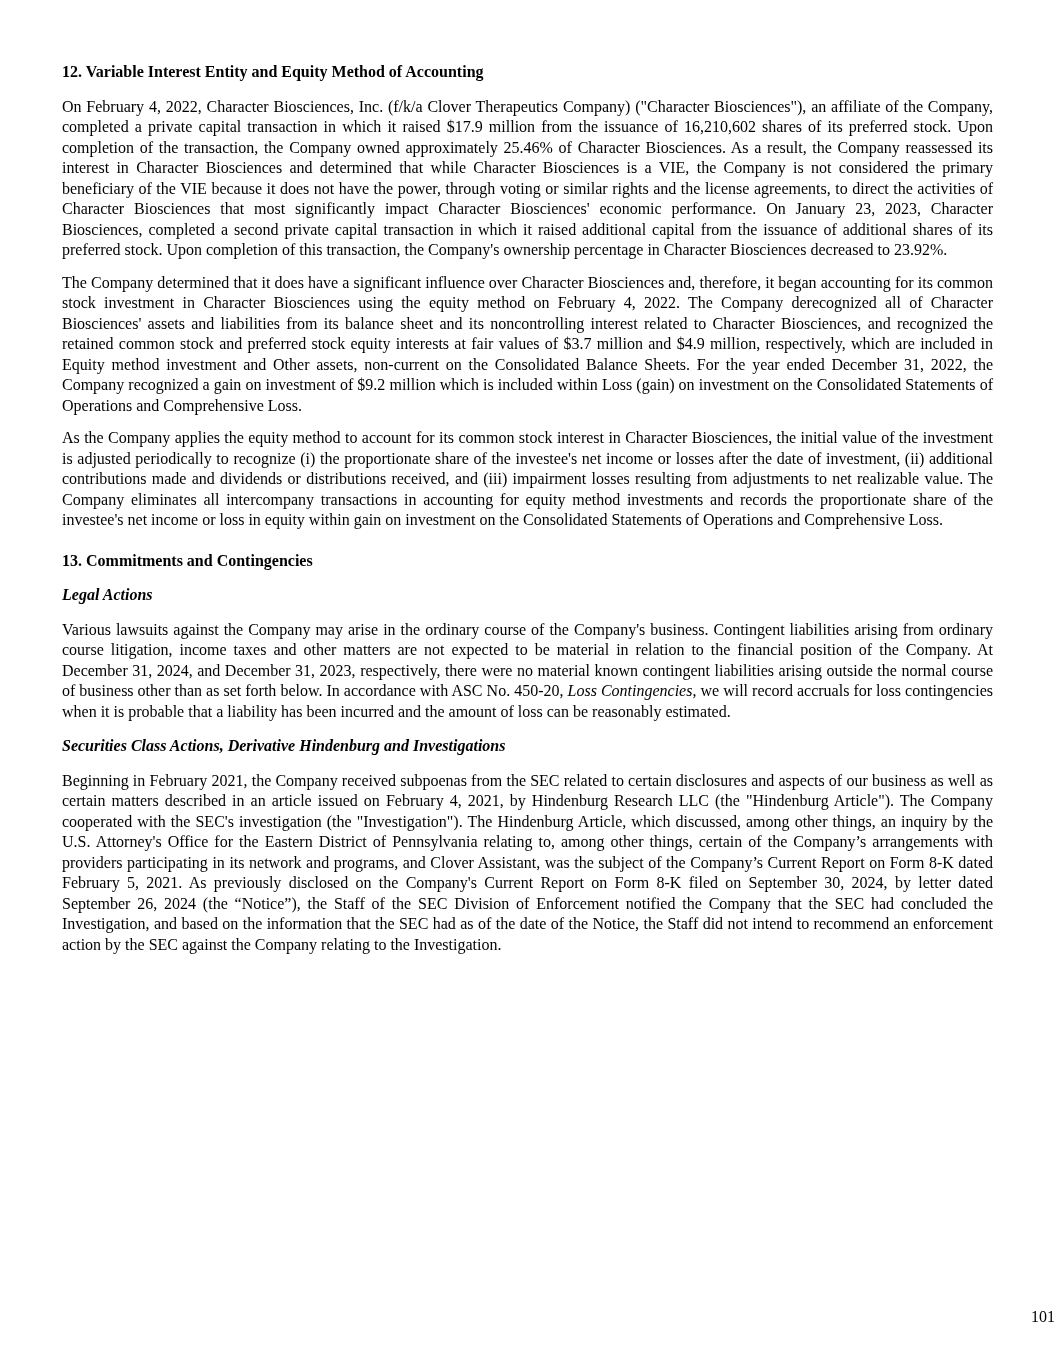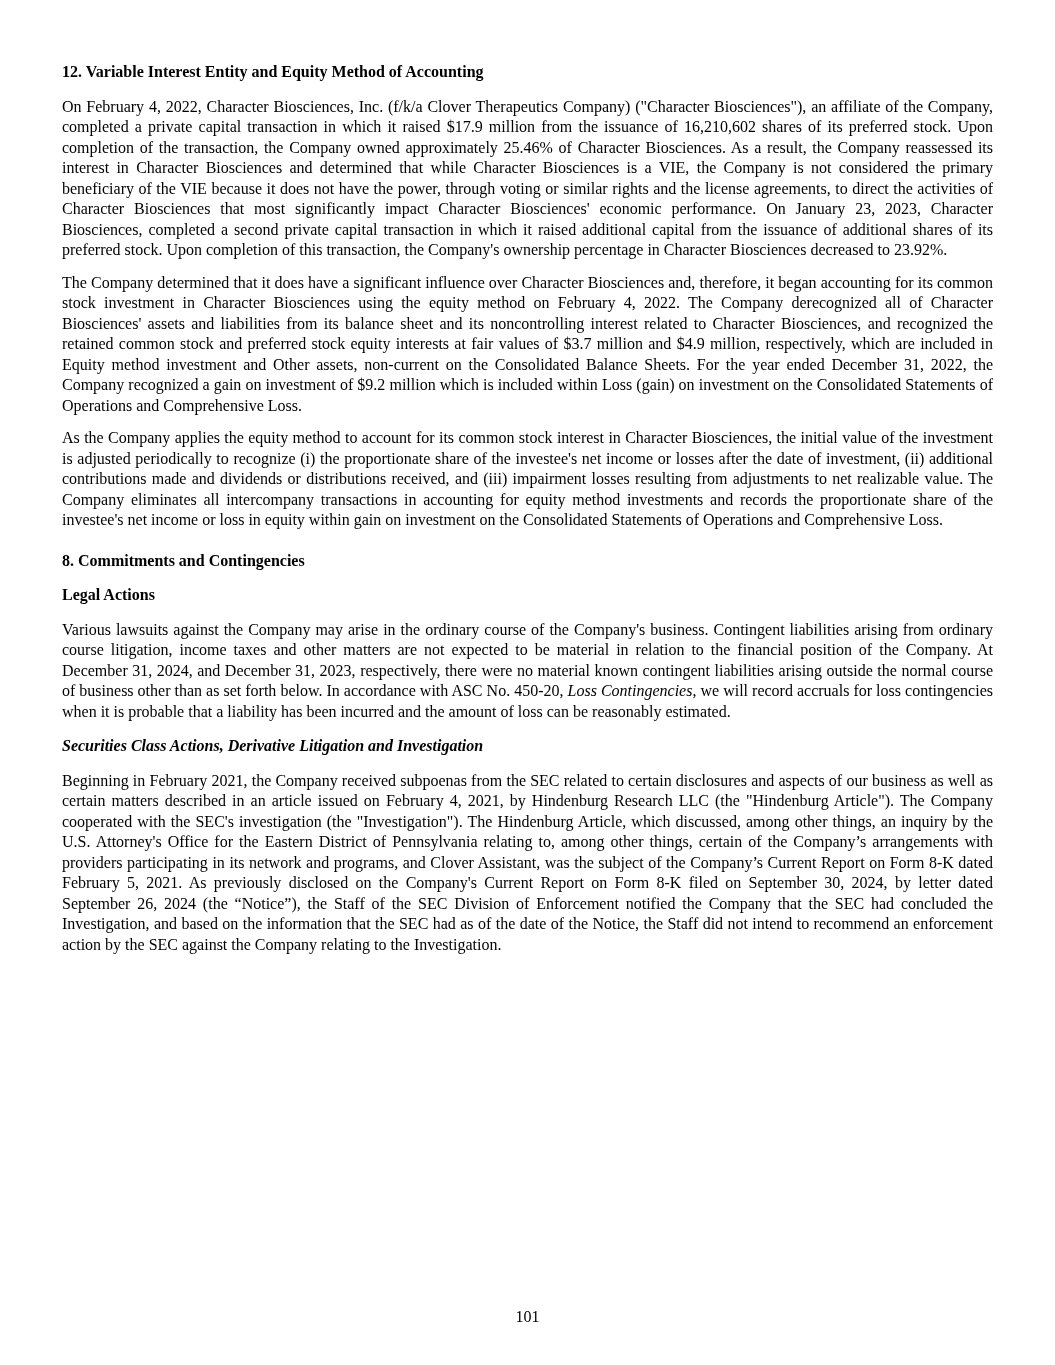--- a/index.html
+++ b/index.html
@@ -24,63 +24,64 @@
     font-weight: bold;
     font-size: 16px;
     margin: 0 0 14px 0;
     text-align: left;
   }
   .section-heading.spaced-top {
     margin-top: 20px;
   }
   .sub-heading-bold-italic {
     font-weight: bold;
+    font-style: italic;
     font-size: 16px;
     margin: 0 0 14px 0;
   }
   .sub-heading-italic {
     font-style: italic;
     font-size: 16px;
     margin: 14px 0 14px 0;
   }
   p.body-para {
     margin: 0 0 12px 0;
     text-align: justify;
     text-justify: inter-word;
   }
   .inline-italic {
   }
   .page-number {
     position: absolute;
     bottom: 42px;
     left: 0;
     width: 100%;
-    text-align: center;
+    text-align: right;
     font-size: 16px;
   }
 </style>
 </head>
 <body>
 
 <div class="page">
 
   <h2 class="section-heading">12. Variable Interest Entity and Equity Method of Accounting</h2>
 
   <p class="body-para">On February 4, 2022, Character Biosciences, Inc. (f/k/a Clover Therapeutics Company) ("Character Biosciences"), an affiliate of the Company, completed a private capital transaction in which it raised $17.9 million from the issuance of 16,210,602 shares of its preferred stock. Upon completion of the transaction, the Company owned approximately 25.46% of Character Biosciences. As a result, the Company reassessed its interest in Character Biosciences and determined that while Character Biosciences is a VIE, the Company is not considered the primary beneficiary of the VIE because it does not have the power, through voting or similar rights and the license agreements, to direct the activities of Character Biosciences that most significantly impact Character Biosciences' economic performance. On January 23, 2023, Character Biosciences, completed a second private capital transaction in which it raised additional capital from the issuance of additional shares of its preferred stock. Upon completion of this transaction, the Company's ownership percentage in Character Biosciences decreased to 23.92%.</p>
 
   <p class="body-para">The Company determined that it does have a significant influence over Character Biosciences and, therefore, it began accounting for its common stock investment in Character Biosciences using the equity method on February 4, 2022. The Company derecognized all of Character Biosciences' assets and liabilities from its balance sheet and its noncontrolling interest related to Character Biosciences, and recognized the retained common stock and preferred stock equity interests at fair values of $3.7 million and $4.9 million, respectively, which are included in Equity method investment and Other assets, non-current on the Consolidated Balance Sheets. For the year ended December 31, 2022, the Company recognized a gain on investment of $9.2 million which is included within Loss (gain) on investment on the Consolidated Statements of Operations and Comprehensive Loss.</p>
 
   <p class="body-para">As the Company applies the equity method to account for its common stock interest in Character Biosciences, the initial value of the investment is adjusted periodically to recognize (i) the proportionate share of the investee's net income or losses after the date of investment, (ii) additional contributions made and dividends or distributions received, and (iii) impairment losses resulting from adjustments to net realizable value. The Company eliminates all intercompany transactions in accounting for equity method investments and records the proportionate share of the investee's net income or loss in equity within gain on investment on the Consolidated Statements of Operations and Comprehensive Loss.</p>
 
 
-  <h2 class="section-heading spaced-top">8. Commitments and Contingencies</h2>
+  <h2 class="section-heading spaced-top">13. Commitments and Contingencies</h2>
 
   <h3 class="sub-heading-bold-italic">Legal Actions</h3>
 
   <p class="body-para"><span>Various lawsuits against the Company may arise in the ordinary course of the Company's business. Contingent liabilities arising from ordinary course litigation, income taxes and other matters are not expected to be material in relation to the financial position of the Company. At December 31, 2024, and December 31, 2023, respectively, there were no material known contingent liabilities arising outside the normal course of business other than as set forth below. In accordance with ASC No. 450-20, </span><em class="inline-italic">Loss Contingencies</em><span>, we will record accruals for loss contingencies when it is probable that a liability has been incurred and the amount of loss can be reasonably estimated.</span></p>
 
-  <h3 class="sub-heading-italic">Securities Class Actions, Derivative Litigation and Investigation</h3>
+  <h3 class="sub-heading-italic">Securities Class Actions, Derivative Hindenburg and Investigations</h3>
 
   <p class="body-para">Beginning in February 2021, the Company received subpoenas from the SEC related to certain disclosures and aspects of our business as well as certain matters described in an article issued on February 4, 2021, by Hindenburg Research LLC (the "Hindenburg Article"). The Company cooperated with the SEC's investigation (the "Investigation"). The Hindenburg Article, which discussed, among other things, an inquiry by the U.S. Attorney's Office for the Eastern District of Pennsylvania relating to, among other things, certain of the Company’s arrangements with providers participating in its network and programs, and Clover Assistant, was the subject of the Company’s Current Report on Form 8-K dated February 5, 2021. As previously disclosed on the Company's Current Report on Form 8-K filed on September 30, 2024, by letter dated September 26, 2024 (the “Notice”), the Staff of the SEC Division of Enforcement notified the Company that the SEC had concluded the Investigation, and based on the information that the SEC had as of the date of the Notice, the Staff did not intend to recommend an enforcement action by the SEC against the Company relating to the Investigation.</p>
 
   <div class="page-number">101</div>
 
 </div>
 
 </body></html>

